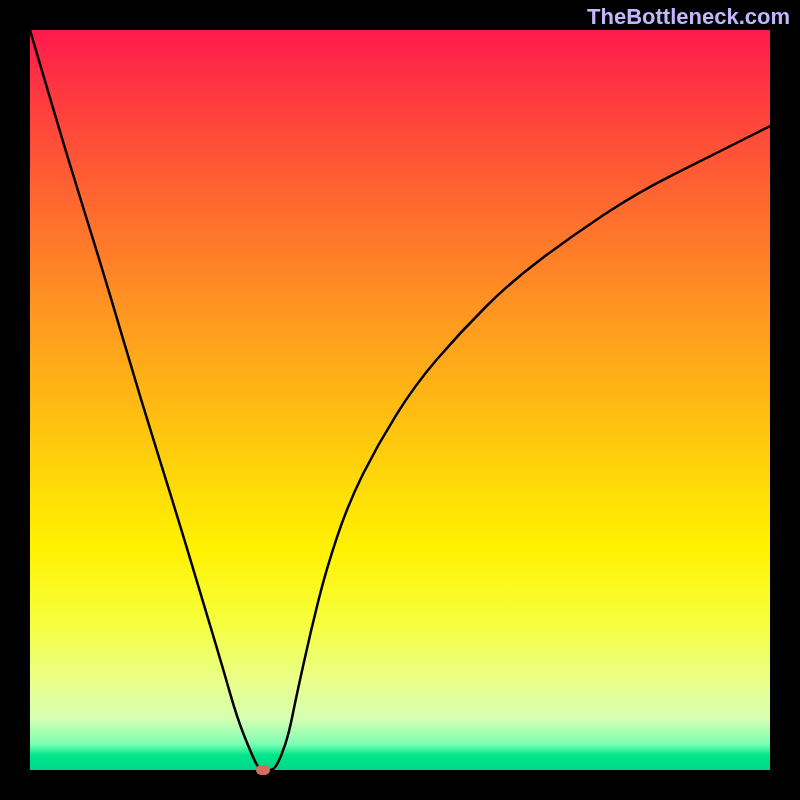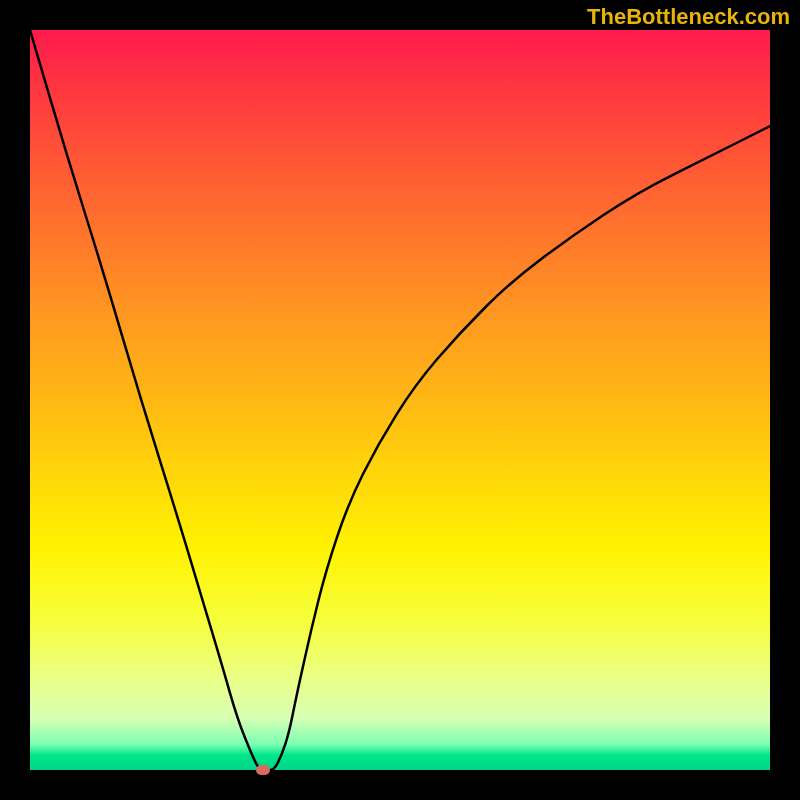--- a/index.html
+++ b/index.html
@@ -10,21 +10,21 @@
     position: relative;
     overflow: hidden;
   }
   .watermark {
     position: absolute;
     top: 4px;
     right: 10px;
     font-family: Arial, sans-serif;
     font-size: 22px;
     font-weight: bold;
-    color: #eab308;
+    color: #c4b5fd;
     z-index: 10;
   }
   .plot-area {
     position: absolute;
     left: 30px;
     top: 30px;
     width: 740px;
     height: 740px;
     background: linear-gradient(to bottom,
       #ff1a4d 0%,

